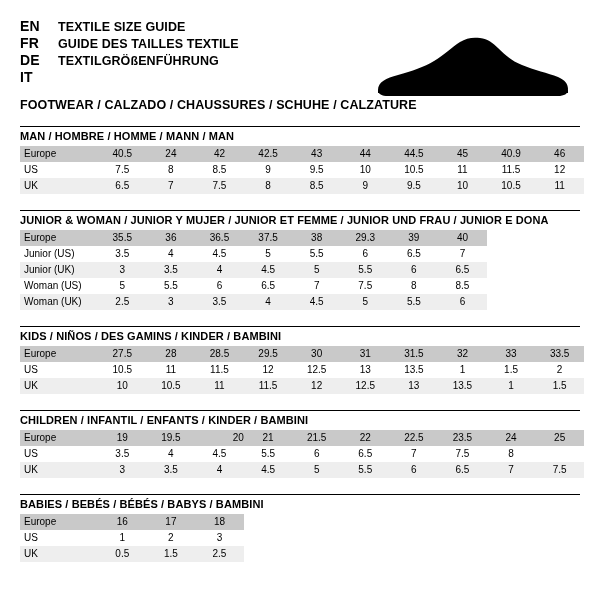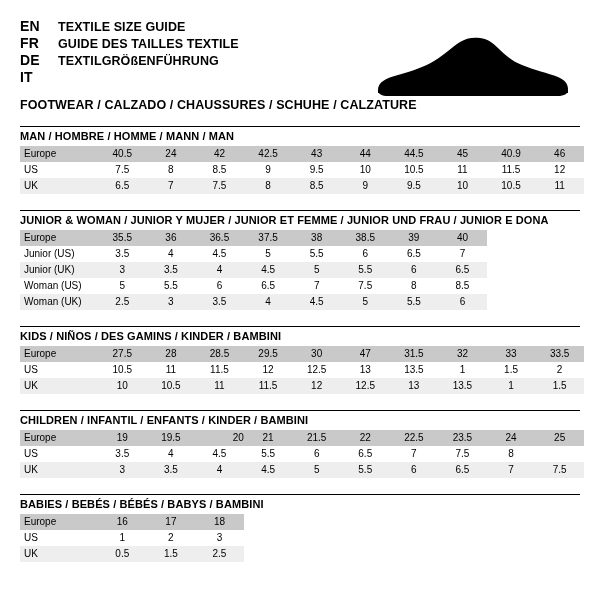--- a/index.html
+++ b/index.html
@@ -195,21 +195,21 @@
     </div>
     <table class="sizes" style="width: 560px;">
       <tbody>
           <tr class="shaded">
         <td class="rowlabel">Europe</td>
         <td style="width: 48.6px;">35.5</td>
         <td style="width: 48.6px;">36</td>
         <td style="width: 48.6px;">36.5</td>
         <td style="width: 48.6px;">37.5</td>
         <td style="width: 48.6px;">38</td>
-        <td style="width: 48.6px;">38.5</td>
+        <td style="width: 48.6px;">29.3</td>
         <td style="width: 48.6px;">39</td>
         <td style="width: 48.6px;">40</td>
         <td style="width: 48.6px; background: rgb(255, 255, 255);"></td>
         <td style="width: 48.6px; background: rgb(255, 255, 255);"></td>
       </tr>
       <tr class="plain">
         <td class="rowlabel">Junior (US)</td>
         <td style="width: 48.6px;">3.5</td>
         <td style="width: 48.6px;">4</td>
         <td style="width: 48.6px;">4.5</td>
@@ -270,21 +270,21 @@
     </div>
     <table class="sizes" style="width: 560px;">
       <tbody>
           <tr class="shaded">
         <td class="rowlabel">Europe</td>
         <td style="width: 48.6px;">27.5</td>
         <td style="width: 48.6px;">28</td>
         <td style="width: 48.6px;">28.5</td>
         <td style="width: 48.6px;">29.5</td>
         <td style="width: 48.6px;">30</td>
-        <td style="width: 48.6px;">47</td>
+        <td style="width: 48.6px;">31</td>
         <td style="width: 48.6px; text-align: center;">31.5</td>
         <td style="width: 48.6px;">32</td>
         <td style="width: 48.6px;">33</td>
         <td style="width: 48.6px;">33.5</td>
       </tr>
       <tr class="plain">
         <td class="rowlabel">US</td>
         <td style="width: 48.6px;">10.5</td>
         <td style="width: 48.6px;">11</td>
         <td style="width: 48.6px;">11.5</td>

